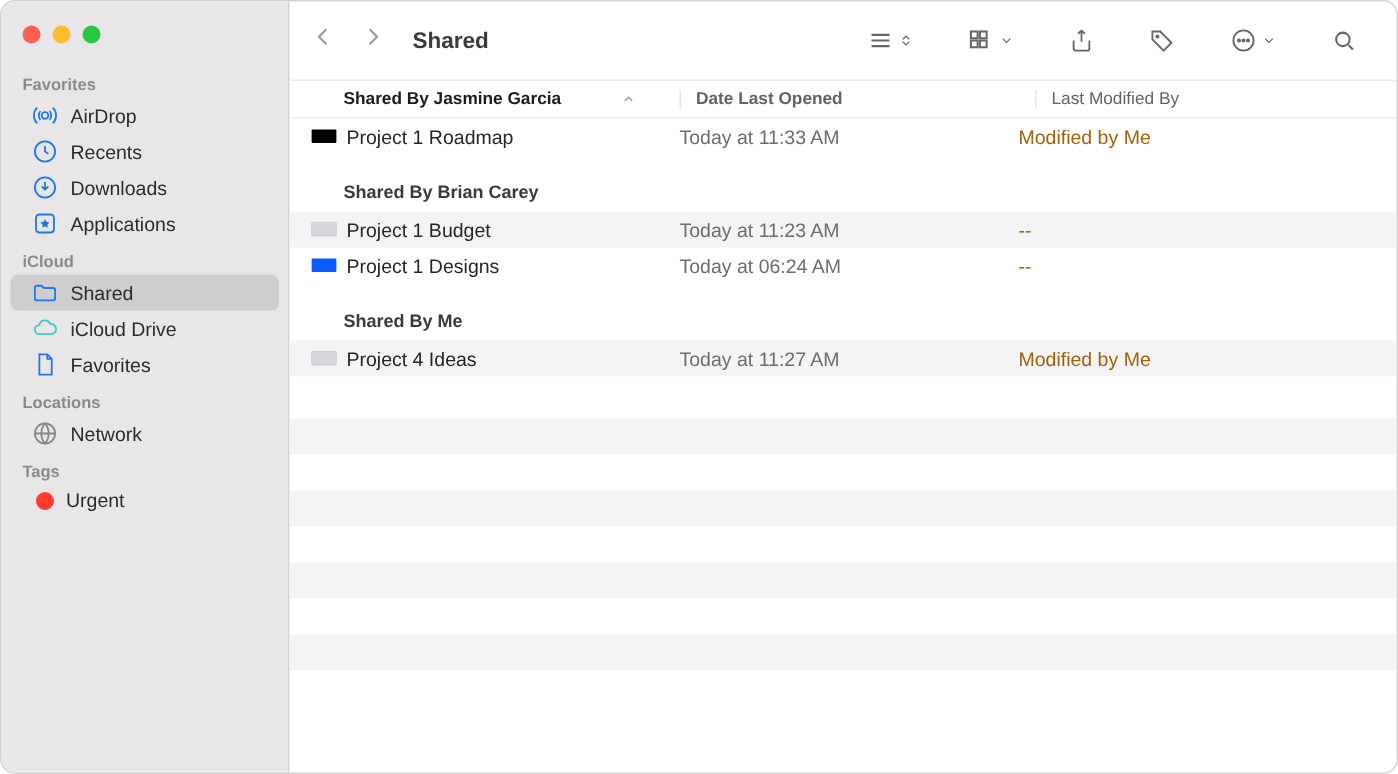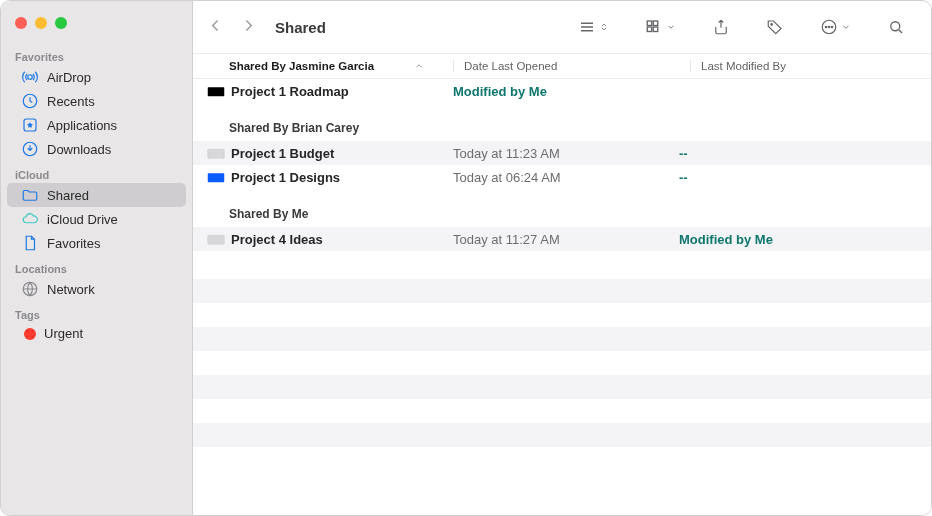--- a/index.html
+++ b/index.html
@@ -105,21 +105,21 @@
     display: flex;
     font-size: 11.5px;
     color: #636366;
     padding: 6px 0 6px 0;
     border-top: 1px solid #ececec;
     border-bottom: 1px solid #ececec;
   }
   .col-name { flex: 0 0 260px; padding-left: 36px; display:flex; align-items:center; gap:22px;}
   .col-name.header { font-weight:600; color:#1c1c1e; }
   .col-name .sort-chev { width:10px; height:10px; color:#8a8a8e; margin-left: 18px; }
-  .col-date { flex: 0 0 226px; }
+  .col-date { flex: 0 0 226px; font-weight: bold; }
   .col-mod { flex: 1; }
   .col-sep { width:1px; background:#e5e5e7; margin-right:10px; }
 
   .content { flex:1; overflow:auto; }
   .group-header {
     font-size: 12px;
     font-weight: 600;
     color: #3a3a3c;
     padding: 18px 0 6px 36px;
   }
@@ -131,23 +131,23 @@
     height: 24px;
     padding-left: 14px;
   }
   .row.stripe { background: #f4f4f6; }
   .row .file-icon {
     width: 18px; height: 14px;
     margin-right: 6px;
     display:inline-flex; align-items:center; justify-content:center;
     flex-shrink:0;
   }
-  .row .name-cell { flex: 0 0 246px; display:flex; align-items:flex-end;font-weight:bold; }
+  .row .name-cell { flex: 0 0 246px; display:flex; align-items:flex-start; }
   .row .date-cell { flex: 0 0 226px; color:#6d6d70; }
-  .row .mod-cell { flex:1; color:#0f766e;font-weight:bold; }
+  .row .mod-cell { flex:1; color:#a16207; }
   .stripe-placeholder {
     height: 24px;
     background: #f4f4f6;
     margin-top: 28px;
   }
   .stripe-placeholder + .stripe-placeholder { margin-top: 24px; }
 </style>
 </head>
 <body>
 
@@ -174,34 +174,34 @@
           <svg viewBox="0 0 24 24" fill="none" stroke="currentColor" stroke-width="1.6">
             <circle cx="12" cy="12" r="9"></circle>
             <path d="M12 7v5l3 2"></path>
           </svg>
         </span>
       <span>Recents</span>
     </div>
     <div class="sidebar-item">
       <span class="sb-icon sb-blue">
           <svg viewBox="0 0 24 24" fill="none" stroke="currentColor" stroke-width="1.6">
+            <circle cx="12" cy="12" r="9"></circle>
+            <path d="M12 7v7m0 0l-3-3m3 3l3-3"></path>
+          </svg>
+        </span>
+      <span>Downloads</span>
+    </div>
+    <div class="sidebar-item">
+      <span class="sb-icon sb-blue">
+          <svg viewBox="0 0 24 24" fill="none" stroke="currentColor" stroke-width="1.6">
             <rect x="4" y="4" width="16" height="16" rx="3"></rect>
             <path d="M12 8l1.2 2.4L16 11l-2 2 0.5 2.8L12 14.5 9.5 15.8 10 13l-2-2 2.8-0.6z" fill="currentColor" stroke="none"></path>
           </svg>
         </span>
       <span>Applications</span>
-    </div>
-    <div class="sidebar-item">
-      <span class="sb-icon sb-blue">
-          <svg viewBox="0 0 24 24" fill="none" stroke="currentColor" stroke-width="1.6">
-            <circle cx="12" cy="12" r="9"></circle>
-            <path d="M12 7v7m0 0l-3-3m3 3l3-3"></path>
-          </svg>
-        </span>
-      <span>Downloads</span>
     </div>
 
     <div class="section-header">iCloud</div>
     <div class="sidebar-item selected">
       <span class="sb-icon sb-blue">
           <svg viewBox="0 0 24 24" fill="none" stroke="currentColor" stroke-width="1.6">
             <path d="M3 8a2 2 0 0 1 2-2h4l2 2h8a2 2 0 0 1 2 2v7a2 2 0 0 1-2 2H5a2 2 0 0 1-2-2z"></path>
           </svg>
         </span>
       <span>Shared</span>
@@ -322,20 +322,21 @@
 
       <div class="row">
         <div class="name-cell">
           <span class="file-icon">
               <svg viewBox="0 0 24 18">
                 <rect x="1" y="3" width="22" height="12" rx="1" fill="#000000"></rect>
               </svg>
             </span>
           <span>Project 1 Roadmap</span>
         </div>
+        <div class="date-cell">Today at 11:33 AM</div>
         <div class="mod-cell">Modified by Me</div>
       </div>
 
       <div class="group-header">Shared By Brian Carey</div>
       <div class="row stripe">
         <div class="name-cell">
           <span class="file-icon">
               <svg viewBox="0 0 24 18">
                 <rect x="1" y="3" width="22" height="12" rx="1" stroke="#bbb" stroke-width="0.5" fill="#d8d8dc"></rect>
               </svg>

